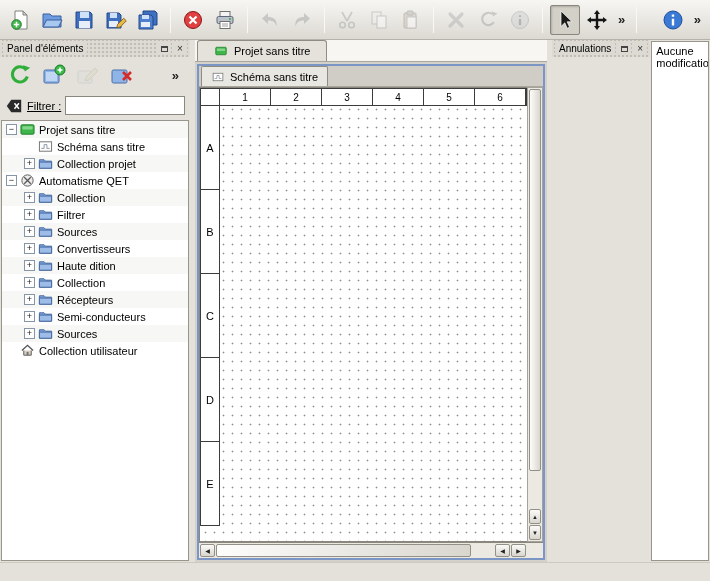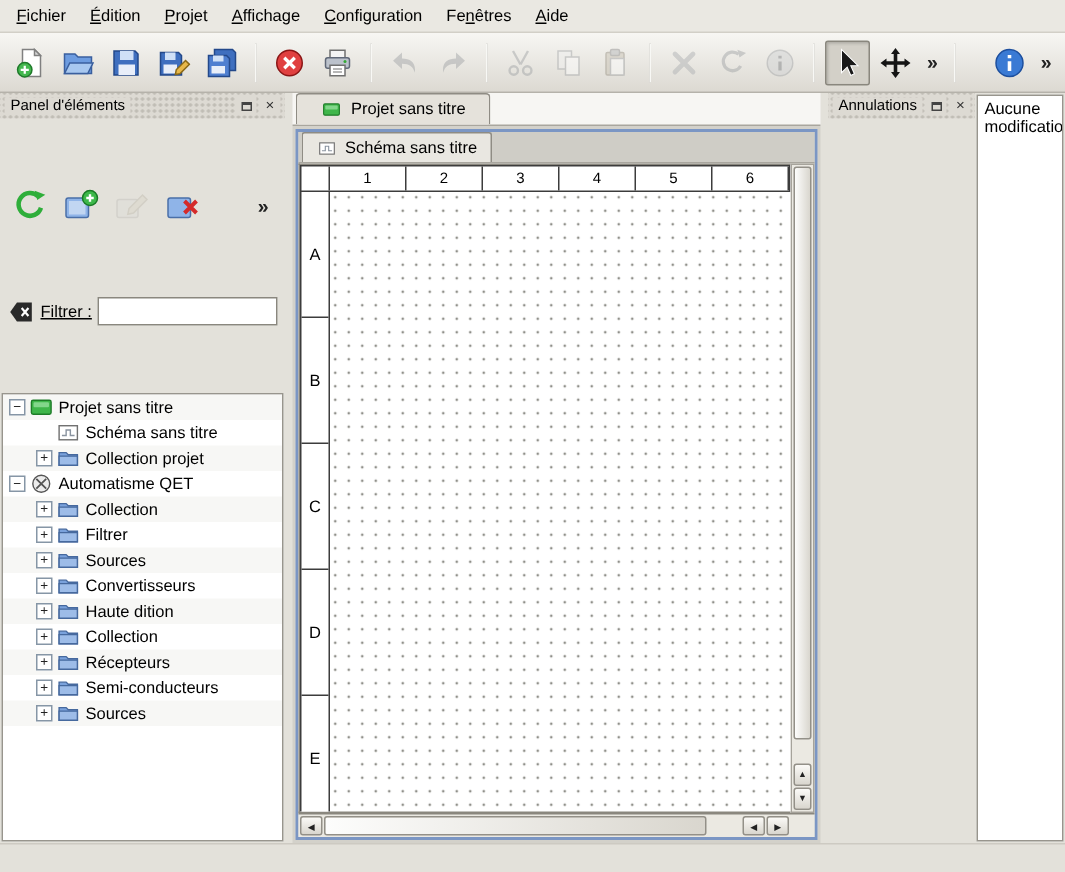--- a/index.html
+++ b/index.html
@@ -29,21 +29,21 @@
 
 
 .dock-title { height:17px; flex:none; display:flex; align-items:center; padding:0 3px;
   background-color:#dddad3; background-image:radial-gradient(circle,#c0bdb5 1px,transparent 1.2px); background-size:4px 4px; background-position:1px 2px; }
 .dock-title-text { background:#dddad3; padding:0 4px; font-size:10px; white-space:nowrap; }
 .dock-spacer { flex:1; }
 .dock-btn { width:14px; height:13px; background:#dddad3; display:flex; align-items:center; justify-content:center; font-size:10px; line-height:1; color:#333; margin-left:2px; flex:none; }
 .float-glyph { width:7px; height:6px; border:1px solid #444; border-top-width:2px; display:inline-block; }
 
 
-#left-dock { width:190px; flex:none; display:flex; flex-direction:column; min-height:0;gap:40px; }
+#left-dock { width:190px; flex:none; display:flex; flex-direction:column; min-height:0; }
 #left-toolbar { height:36px; flex:none; display:flex; align-items:center; padding:2px 4px; }
 #left-toolbar .tb-btn { width:30px; height:30px; margin-right:3px; }
 #left-toolbar .tb-btn svg { width:24px; height:24px; }
 #left-toolbar .tb-overflow { margin-left:auto; margin-right:2px; }
 #filter-row { flex:none; display:flex; align-items:center; gap:4px; padding:3px 5px 5px 5px;text-decoration:underline; }
 #filter-clear svg { width:18px; height:18px; display:block; }
 #filter-input { flex:1; min-width:0; height:19px; border:1px solid #8a877e; background:#fff; font-family:"Liberation Sans",sans-serif; font-size:11px; padding:1px 3px; }
 #tree { flex:1; background:#fff; border:1px solid #98958d; margin:0 1px 1px 1px; overflow:hidden; }
 .tree-row { height:17px; display:flex; align-items:center; white-space:nowrap; }
 .tree-row:nth-child(odd) { background:#f7f7f5; }
@@ -90,29 +90,20 @@
 #right-dock { flex:1; display:flex; min-width:0; min-height:0; }
 #undo-list { flex:1; background:#fff; border:1px solid #98958d; margin:1px; padding:3px 4px; overflow:hidden; }
 
 
 #statusbar { height:19px; flex:none; border-top:1px solid #cdcac2; background:#e3e1da; }
 </style>
 </head>
 <body>
 
 <div id="app">
-  <div id="menubar">
-      <div class="menu-item"><u>F</u>ichier</div>
-      <div class="menu-item"><u>É</u>dition</div>
-      <div class="menu-item"><u>P</u>rojet</div>
-      <div class="menu-item"><u>A</u>ffichage</div>
-      <div class="menu-item"><u>C</u>onfiguration</div>
-      <div class="menu-item">Fe<u>n</u>êtres</div>
-      <div class="menu-item"><u>A</u>ide</div>
-    </div>
   <div id="toolbar">
       <div class="tb-group">
         <div class="tb-btn">
           <span class="tb-icon">
             <svg viewBox="0 0 22 22">
               <path d="M6 2h8l4 4v14H6z" fill="#fff" stroke="#808080"></path>
               <path d="M14 2v4h4z" fill="#d6d6d6" stroke="#808080"></path>
               <circle cx="7.5" cy="15.5" r="4.8" fill="#44b84f" stroke="#1f7a2a"></circle>
               <path d="M7.5 12.8v5.4M4.8 15.5h5.4" stroke="#fff" stroke-width="1.5"></path>
             </svg>
@@ -463,20 +454,31 @@
           </div>
           <div class="tree-row" style="padding-left: 22px;">
             <span class="expander">+</span>
             <span class="tree-icon">
               <svg viewBox="0 0 16 16">
                 <path d="M1.5 4h5L8 5.5h6.5V13h-13z" fill="#7aa2dc" stroke="#46699e"></path>
                 <path d="M1.5 6.5h13V13h-13z" fill="#9dbce8" stroke="#46699e"></path>
               </svg>
             </span>
             <span class="tree-label">Sources</span>
+          </div>
+          <div class="tree-row" style="padding-left: 4px;">
+            <span class="expander none"></span>
+            <span class="tree-icon">
+              <svg viewBox="0 0 16 16">
+                <path d="M2 8l6-5.5L14 8" fill="none" stroke="#555" stroke-width="1.4"></path>
+                <path d="M4 8v5h8V8" fill="#d8d0c0" stroke="#555"></path>
+                <rect x="7" y="9.5" width="2.2" height="3.5" fill="#777"></rect>
+              </svg>
+            </span>
+            <span class="tree-label">Collection utilisateur</span>
           </div>
         </div>
     </div>
 
     <div class="splitter"></div>
 
     <div id="mdi">
       <div id="mdi-tabbar">
         <div class="mdi-tab">
           <span class="tab-icon">

